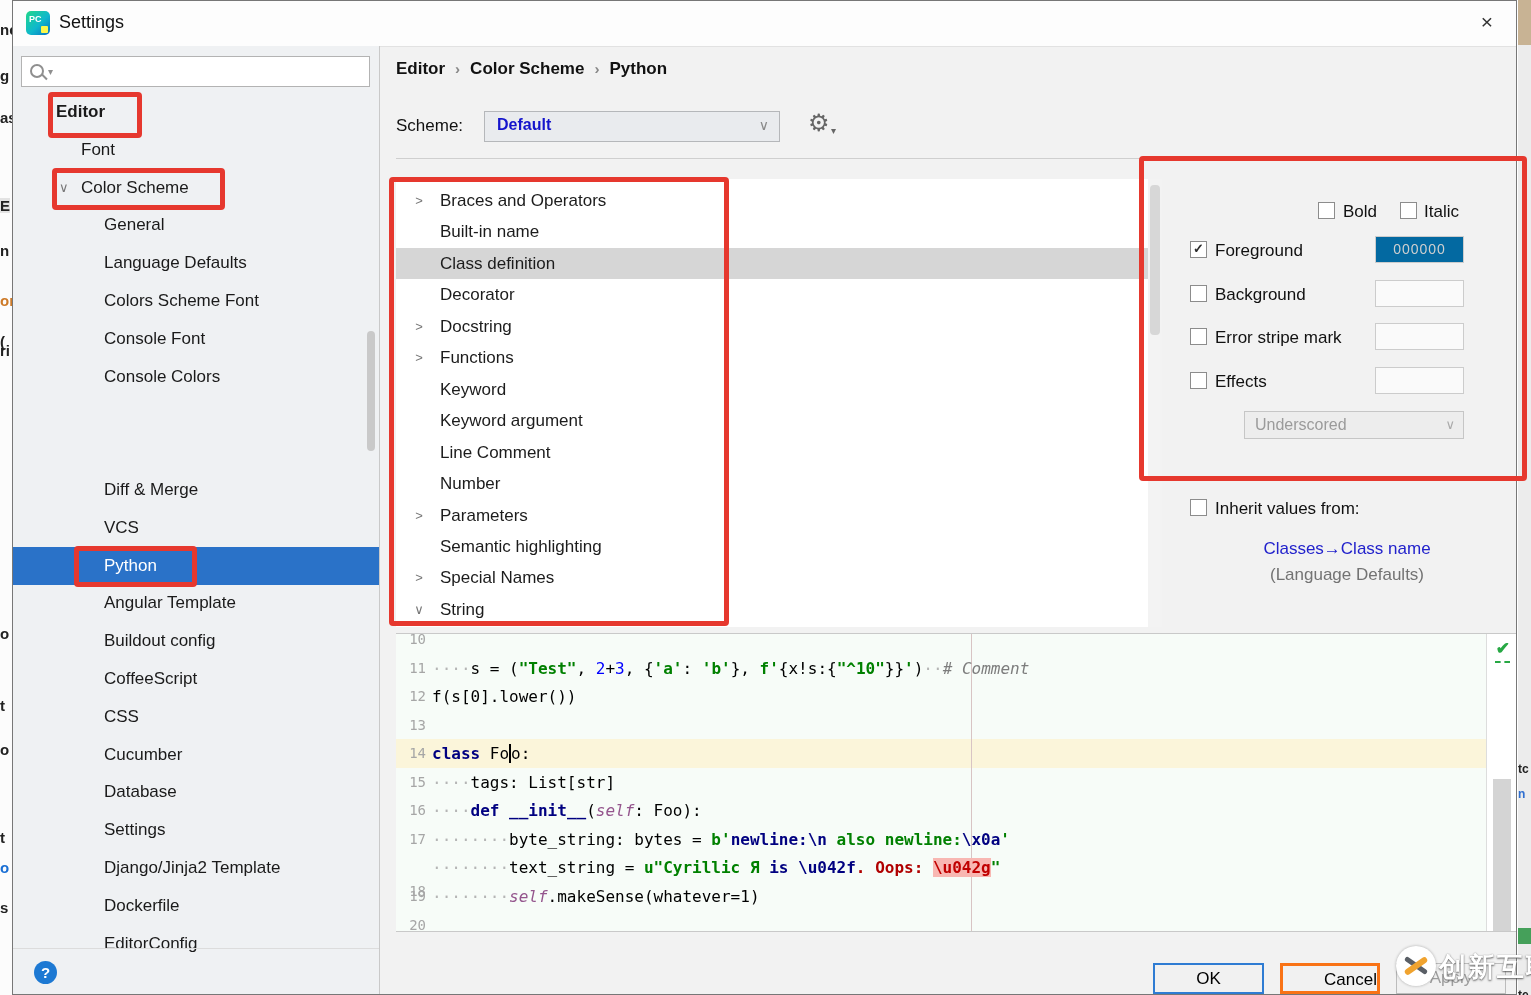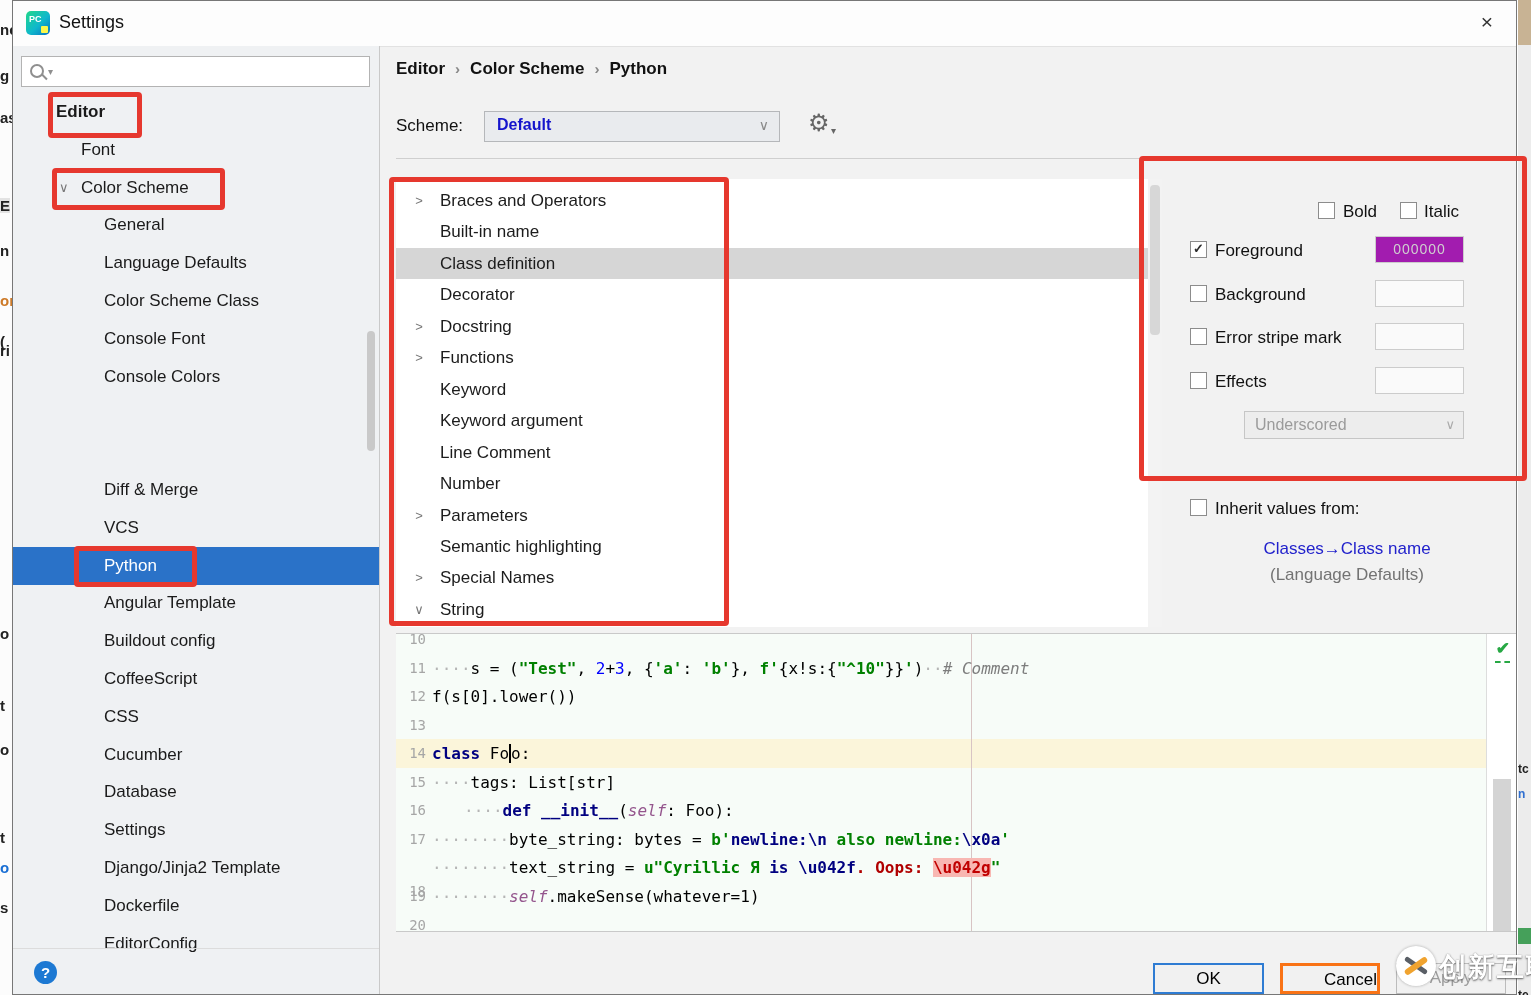--- a/index.html
+++ b/index.html
@@ -177,21 +177,21 @@
     <div class="search-caret">▾</div>
     <input value="" placeholder="" style="">
   </div>
 
   <div class="tree" id="tree">
       <div class="tree-item lvl0 bold" style="top: 0px;"><span>Editor</span></div>
       <div class="tree-item lvl1" style="top: 37.8px;"><span>Font</span></div>
       <div class="tree-item lvl1" style="top: 75.6px;"><span class="tree-chev">∨</span><span>Color Scheme</span></div>
       <div class="tree-item lvl2" style="top: 113.4px;"><span>General</span></div>
       <div class="tree-item lvl2" style="top: 151.2px;"><span>Language Defaults</span></div>
-      <div class="tree-item lvl2" style="top: 189px;"><span>Color Scheme Class</span></div>
+      <div class="tree-item lvl2" style="top: 189px;"><span>Colors Scheme Font</span></div>
       <div class="tree-item lvl2" style="top: 226.8px;"><span>Console Font</span></div>
       <div class="tree-item lvl2" style="top: 264.6px;"><span>Console Colors</span></div>
       <div class="tree-item lvl2" style="top: 378px;"><span>Diff &amp; Merge</span></div>
       <div class="tree-item lvl2" style="top: 415.8px;"><span>VCS</span></div>
       <div class="tree-item lvl2 selected" style="top: 453.6px;"><span>Python</span></div>
       <div class="tree-item lvl2" style="top: 491.4px;"><span>Angular Template</span></div>
       <div class="tree-item lvl2" style="top: 529.2px;"><span>Buildout config</span></div>
       <div class="tree-item lvl2" style="top: 567px;"><span>CoffeeScript</span></div>
       <div class="tree-item lvl2" style="top: 604.8px;"><span>CSS</span></div>
       <div class="tree-item lvl2" style="top: 642.6px;"><span>Cucumber</span></div>
@@ -237,21 +237,21 @@
 
   <div class="options">
     <span class="cb" style="left:156px;top:43px;"></span>
     <span class="opt-label" style="left:181px;top:43px;">Bold</span>
     <span class="cb" style="left:238px;top:43px;"></span>
     <span class="opt-label" style="left:262px;top:43px;">Italic</span>
 
     <div id="opt-rows">
         <span class="cb checked" style="left: 28px; top: 82px;">✓</span>
         <span class="opt-label" style="left: 53px; top: 82px;">Foreground</span>
-        <div class="field swatch" style="left: 213px; top: 77px; background: #a21caf;">000000</div>
+        <div class="field swatch" style="left: 213px; top: 77px; background: #0369a1;">000000</div>
         <span class="cb" style="left: 28px; top: 125.5px;"></span>
         <span class="opt-label" style="left: 53px; top: 125.5px;">Background</span>
         <div class="field" style="left: 213px; top: 120.5px;"></div>
         <span class="cb" style="left: 28px; top: 169px;"></span>
         <span class="opt-label" style="left: 53px; top: 169px;">Error stripe mark</span>
         <div class="field" style="left: 213px; top: 164px;"></div>
         <span class="cb" style="left: 28px; top: 212.5px;"></span>
         <span class="opt-label" style="left: 53px; top: 212.5px;">Effects</span>
         <div class="field" style="left: 213px; top: 207.5px;"></div>
       </div>
@@ -277,21 +277,21 @@
         <div class="code-line" style="top: 19.55px;"><span class="sg-w">····</span><span class="sg-p">s = (</span><span class="sg-s">"Test"</span><span class="sg-p">, </span><span class="sg-nl">2</span><span class="sg-p">+</span><span class="sg-nl">3</span><span class="sg-p">, {</span><span class="sg-s">'a'</span><span class="sg-p">: </span><span class="sg-s">'b'</span><span class="sg-p">}, </span><span class="sg-s">f'</span><span class="sg-p">{x!s:{</span><span class="sg-s">"^10"</span><span class="sg-p">}}</span><span class="sg-s">'</span><span class="sg-p">)</span><span class="sg-w">··</span><span class="sg-cm"># Comment</span></div>
         <div class="gutter-num" style="top: 48.1px;">12</div>
         <div class="code-line" style="top: 48.1px;"><span class="sg-p">f(s[0].lower())</span></div>
         <div class="gutter-num" style="top: 76.65px;">13</div>
         <div class="code-line" style="top: 76.65px;"></div>
         <div class="gutter-num" style="top: 105.2px;">14</div>
         <div class="code-line" style="top: 105.2px;"><span class="sg-k">class</span><span class="sg-p"> Fo</span><span class="caret"></span><span class="sg-p">o:</span></div>
         <div class="gutter-num" style="top: 133.75px;">15</div>
         <div class="code-line" style="top: 133.75px;"><span class="sg-w">····</span><span class="sg-p">tags: List[str]</span></div>
         <div class="gutter-num" style="top: 162.3px;">16</div>
-        <div class="code-line" style="top: 162.3px; margin-left: 32px;"><span class="sg-w">····</span><span class="sg-k">def</span><span class="sg-p"> </span><span class="sg-fn">__init__</span><span class="sg-p">(</span><span class="sg-slf">self</span><span class="sg-p">: Foo):</span></div>
+        <div class="code-line" style="top: 162.3px;"><span class="sg-w">····</span><span class="sg-k">def</span><span class="sg-p"> </span><span class="sg-fn">__init__</span><span class="sg-p">(</span><span class="sg-slf">self</span><span class="sg-p">: Foo):</span></div>
         <div class="gutter-num" style="top: 190.85px;">17</div>
         <div class="code-line" style="top: 190.85px;"><span class="sg-w">········</span><span class="sg-p">byte_string: bytes = </span><span class="sg-s">b'</span><span class="sg-e">newline:\n</span><span class="sg-s"> also newline:</span><span class="sg-e">\x0a</span><span class="sg-s">'</span></div>
         <div class="gutter-num" style="top: 219.4px; margin-top: 24px;">18</div>
         <div class="code-line" style="top: 219.4px;"><span class="sg-w">········</span><span class="sg-p">text_string = </span><span class="sg-s">u"Cyrillic Я </span><span class="sg-e">is </span><span class="sg-e">\u042f</span><span class="sg-rd">. Oops: </span><span class="sg-er">\u042g</span><span class="sg-s">"</span></div>
         <div class="gutter-num" style="top: 247.95px;">19</div>
         <div class="code-line" style="top: 247.95px;"><span class="sg-w">········</span><span class="sg-slf">self</span><span class="sg-p">.makeSense(whatever=1)</span></div>
         <div class="gutter-num" style="top: 276.5px;">20</div>
         <div class="code-line" style="top: 276.5px;"></div>
       </div>
     <div class="code-scroll">

